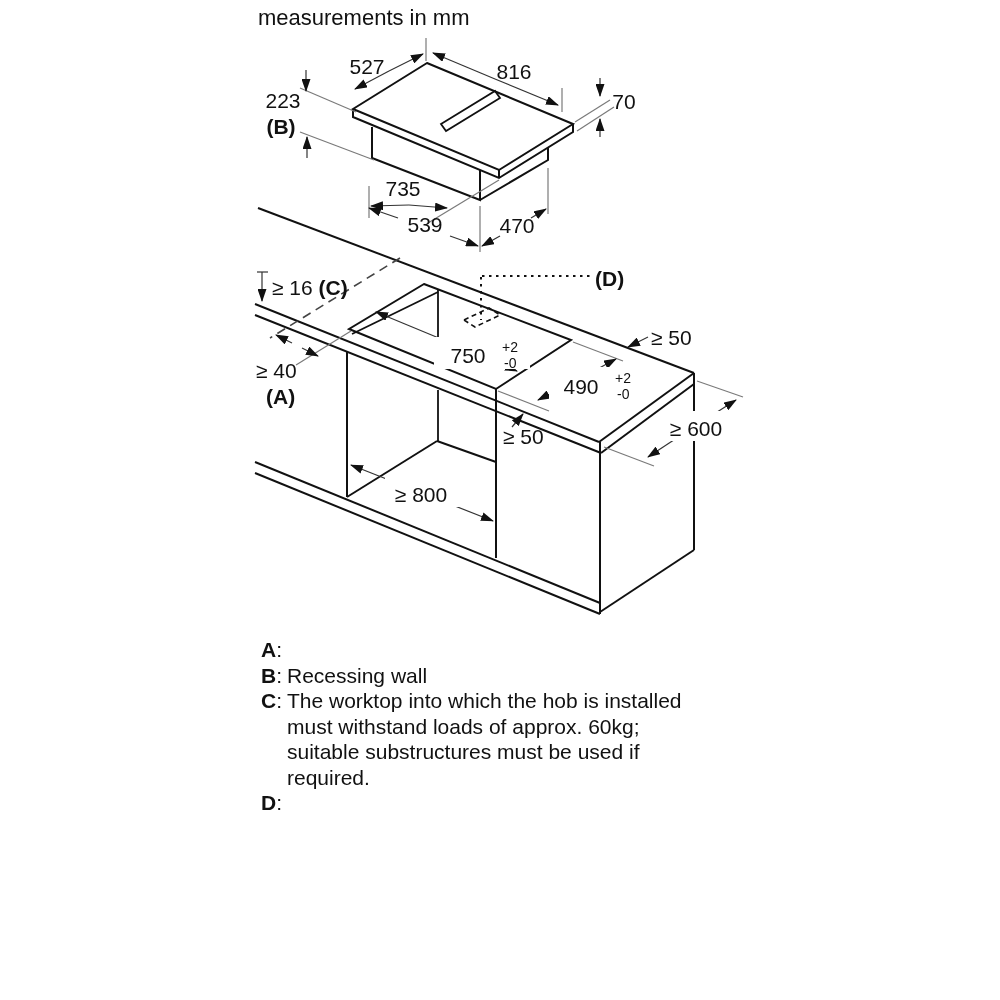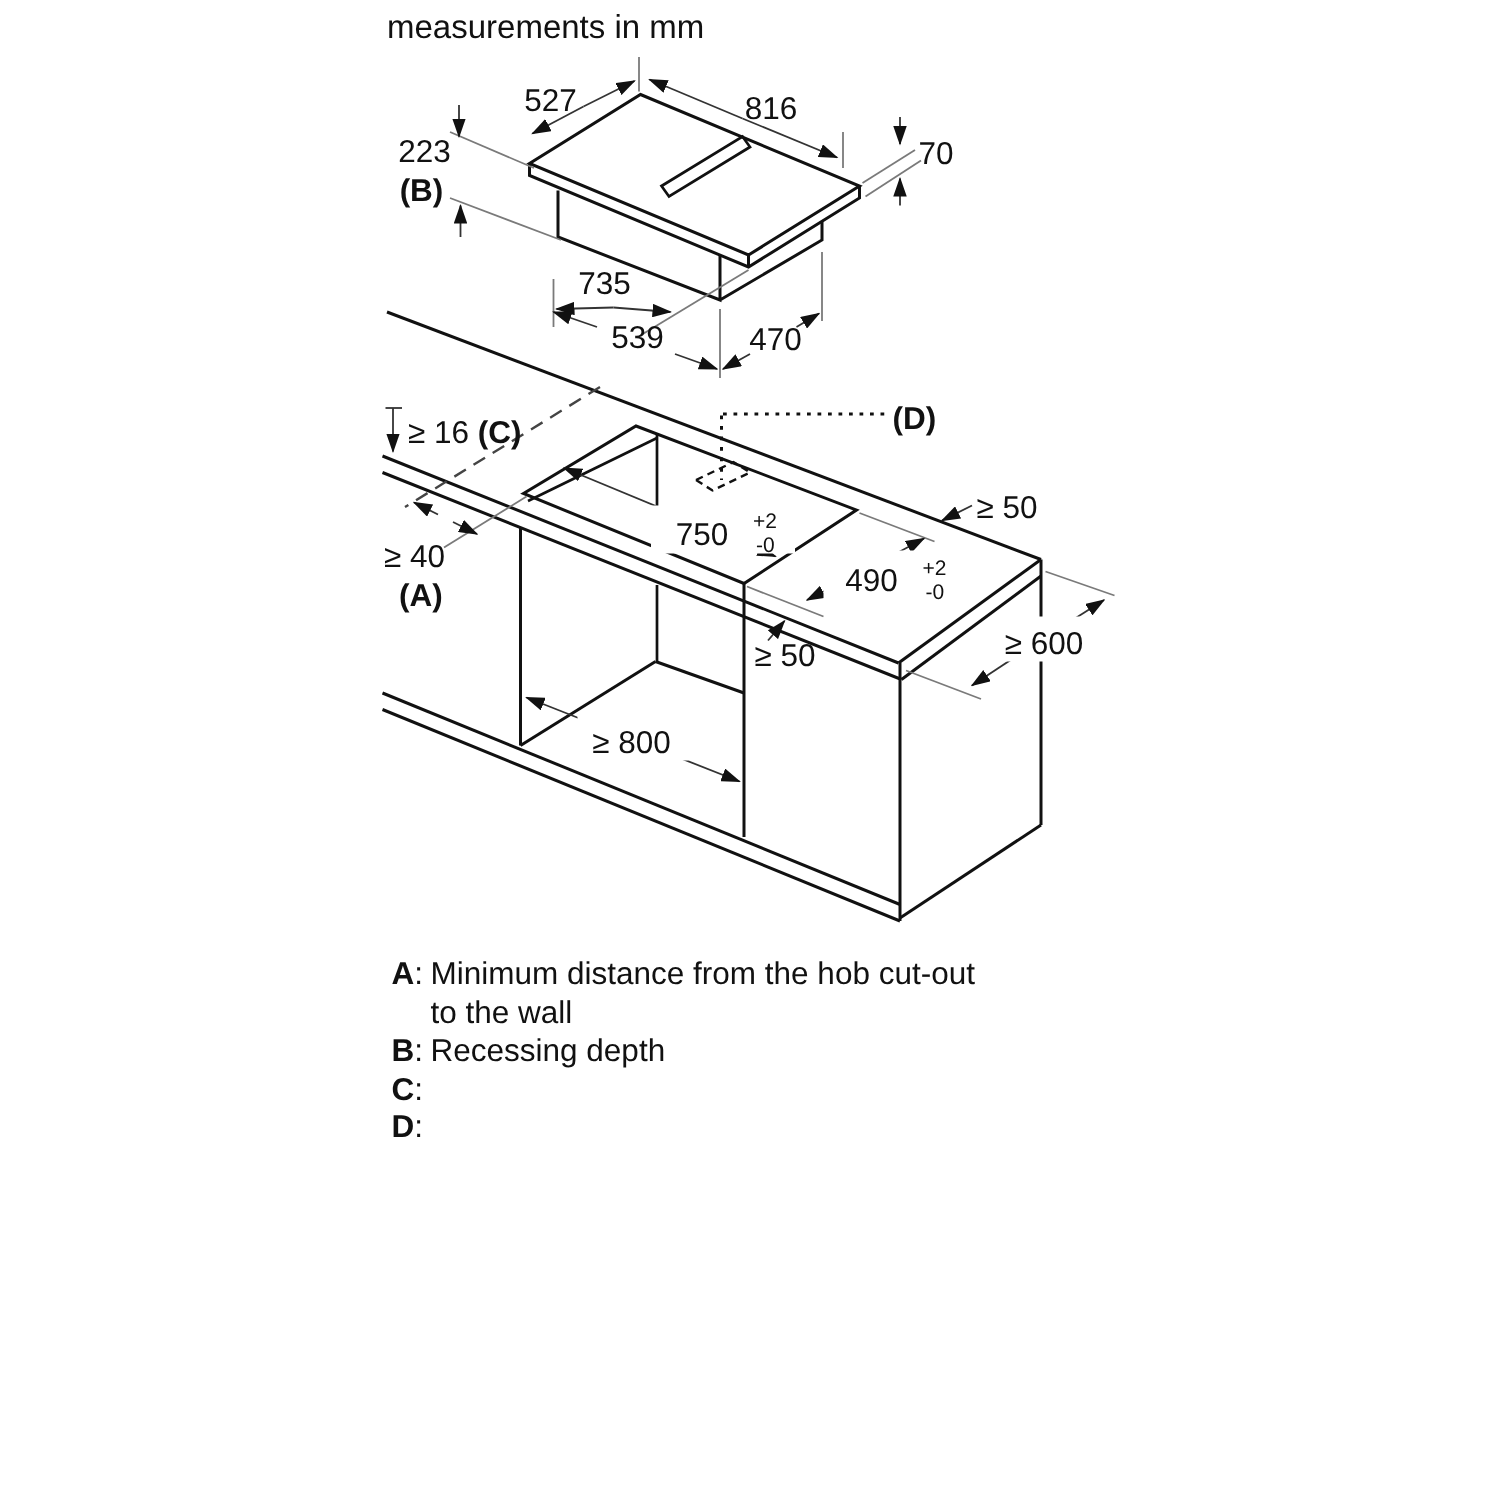--- a/index.html
+++ b/index.html
@@ -178,27 +178,27 @@
       <text class="dim" x="503" y="444">≥ 50</text>
       <text class="dim" text-anchor="middle" x="696" y="436">≥ 600</text>
       <text class="dim" text-anchor="middle" x="421" y="502">≥ 800</text>
       <text class="dim b" x="595" y="286">(D)</text>
     </g>
   </svg>
 
   <div id="legend">
       <div class="legend-item">
         <span class="legend-letter"><b>A</b>:</span>
-        <span>Minimum distance from the hob cut-out<br>to the wall</span>
       </div>
       <div class="legend-item">
         <span class="legend-letter"><b>B</b>:</span>
-        <span>Recessing depth</span>
+        <span>Recessing wall</span>
       </div>
       <div class="legend-item">
         <span class="legend-letter"><b>C</b>:</span>
+        <span>The worktop into which the hob is installed<br>must withstand loads of approx. 60kg;<br>suitable substructures must be used if<br>required.</span>
       </div>
       <div class="legend-item">
         <span class="legend-letter"><b>D</b>:</span>
       </div>
     </div>
 
 </div>
 
 </body></html>

